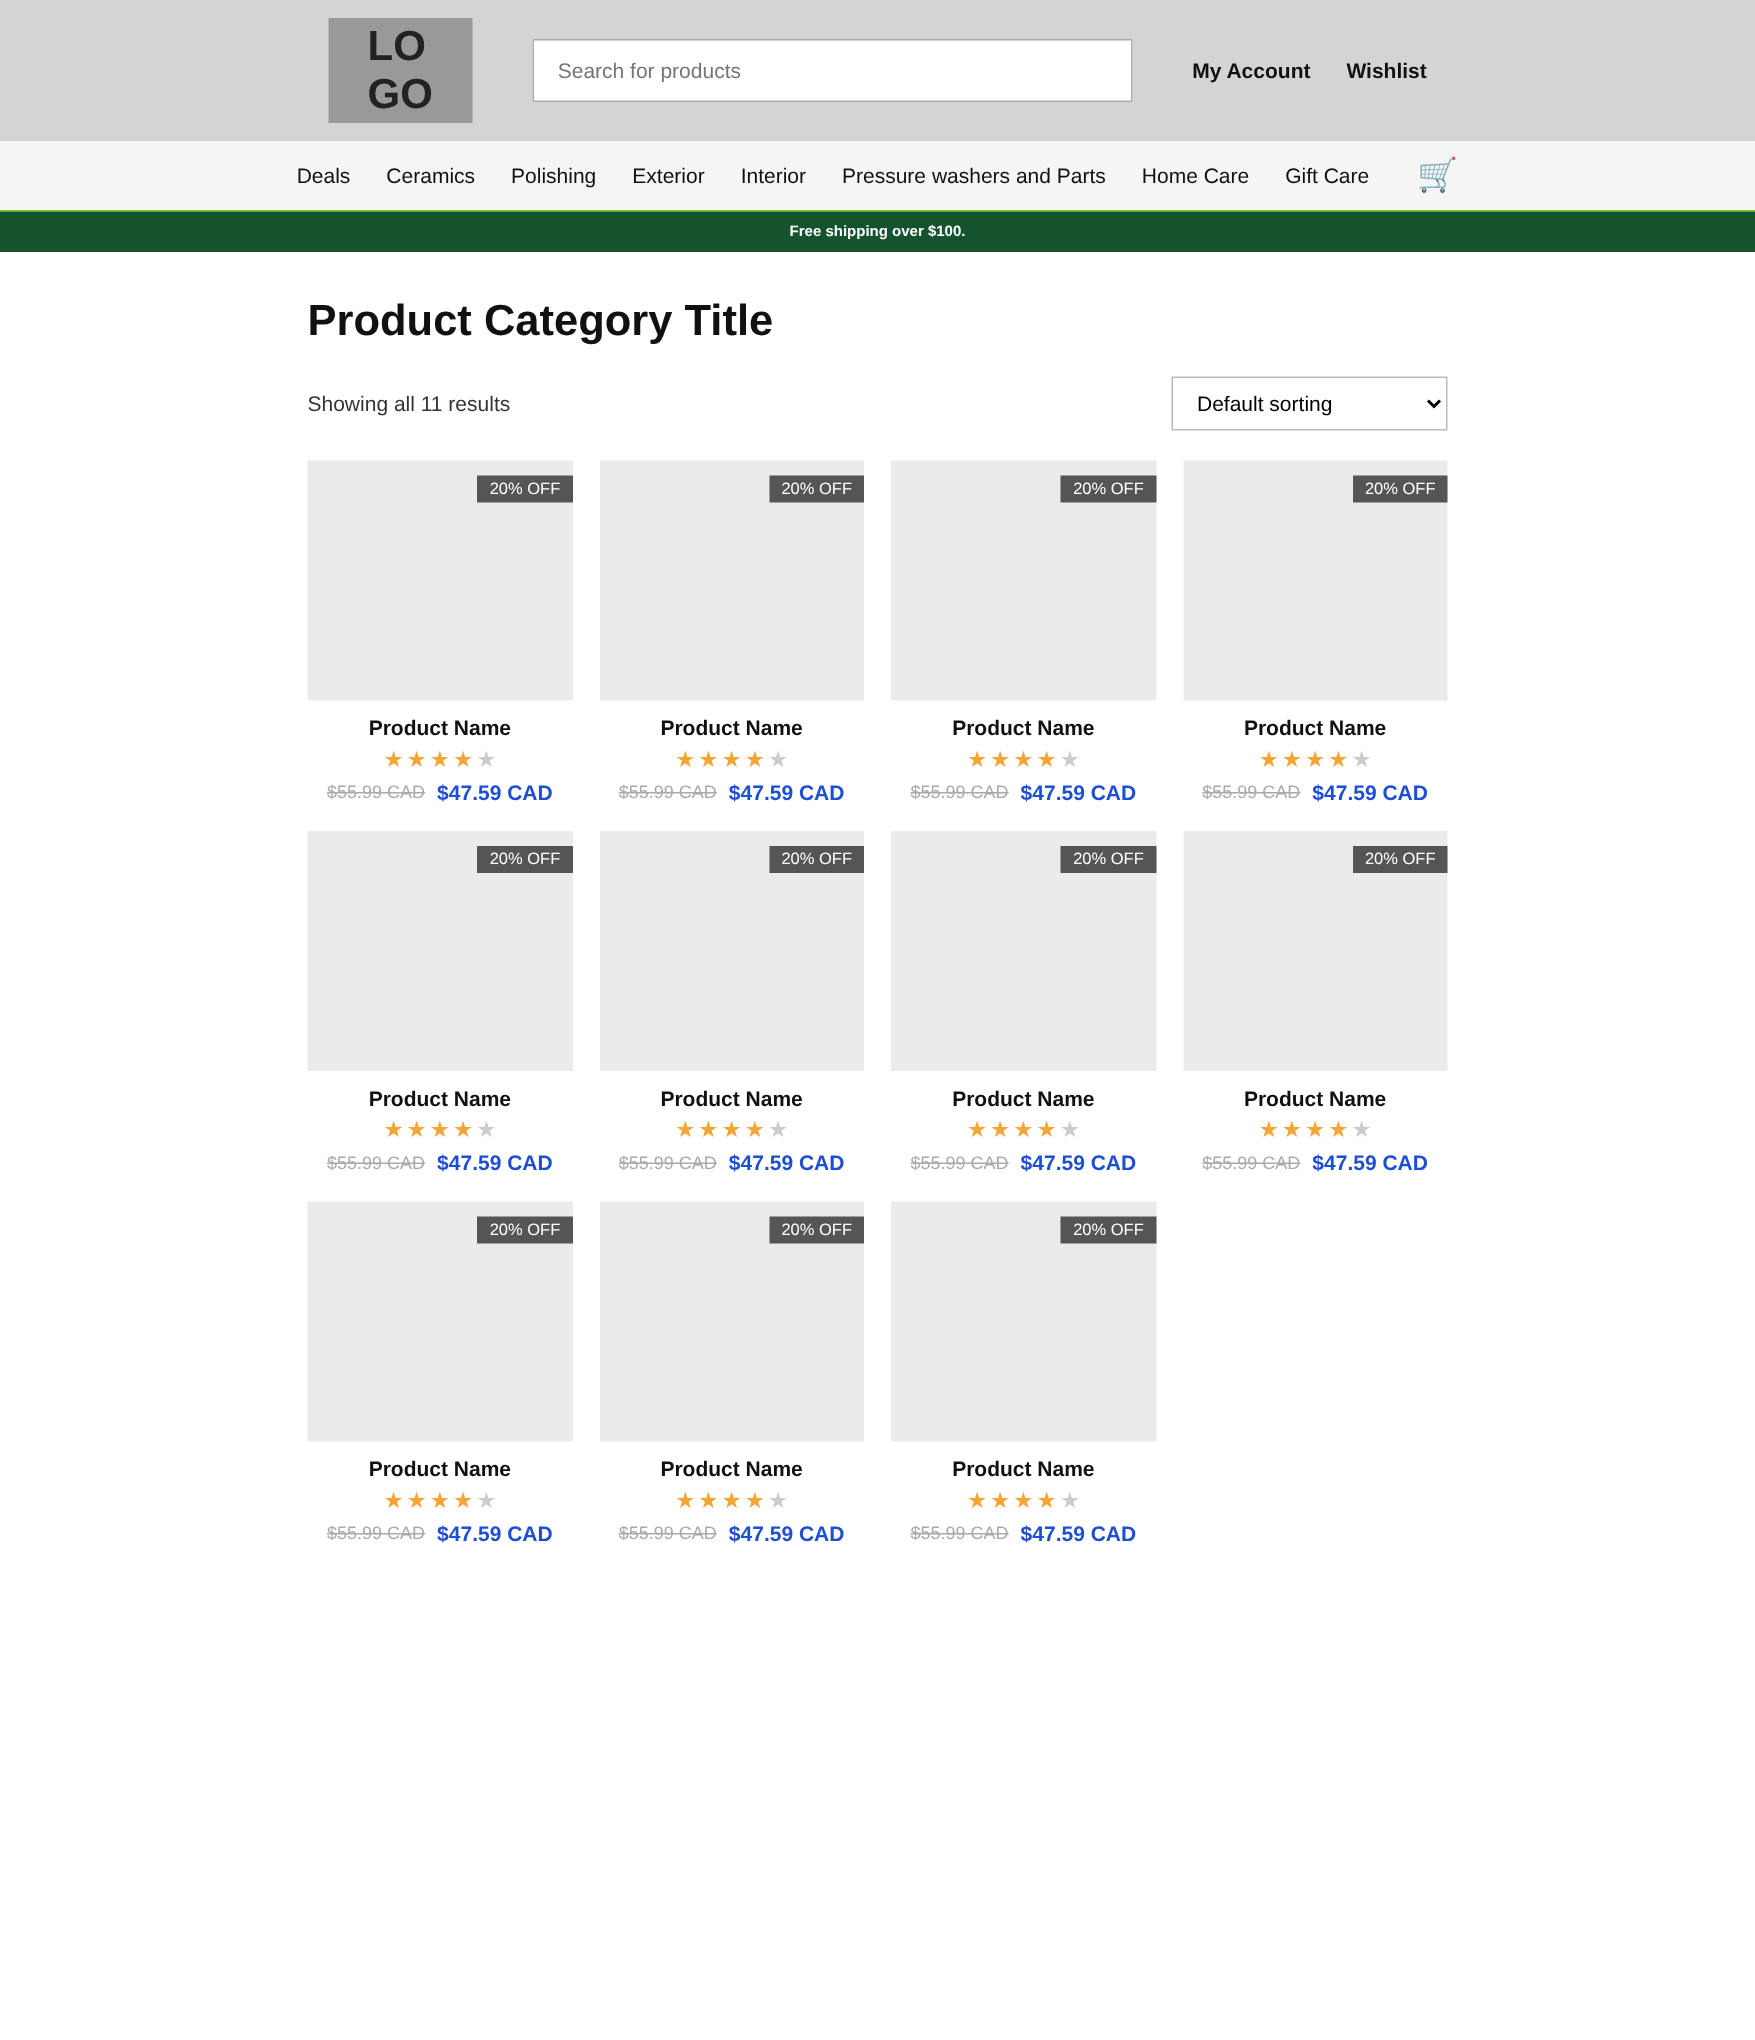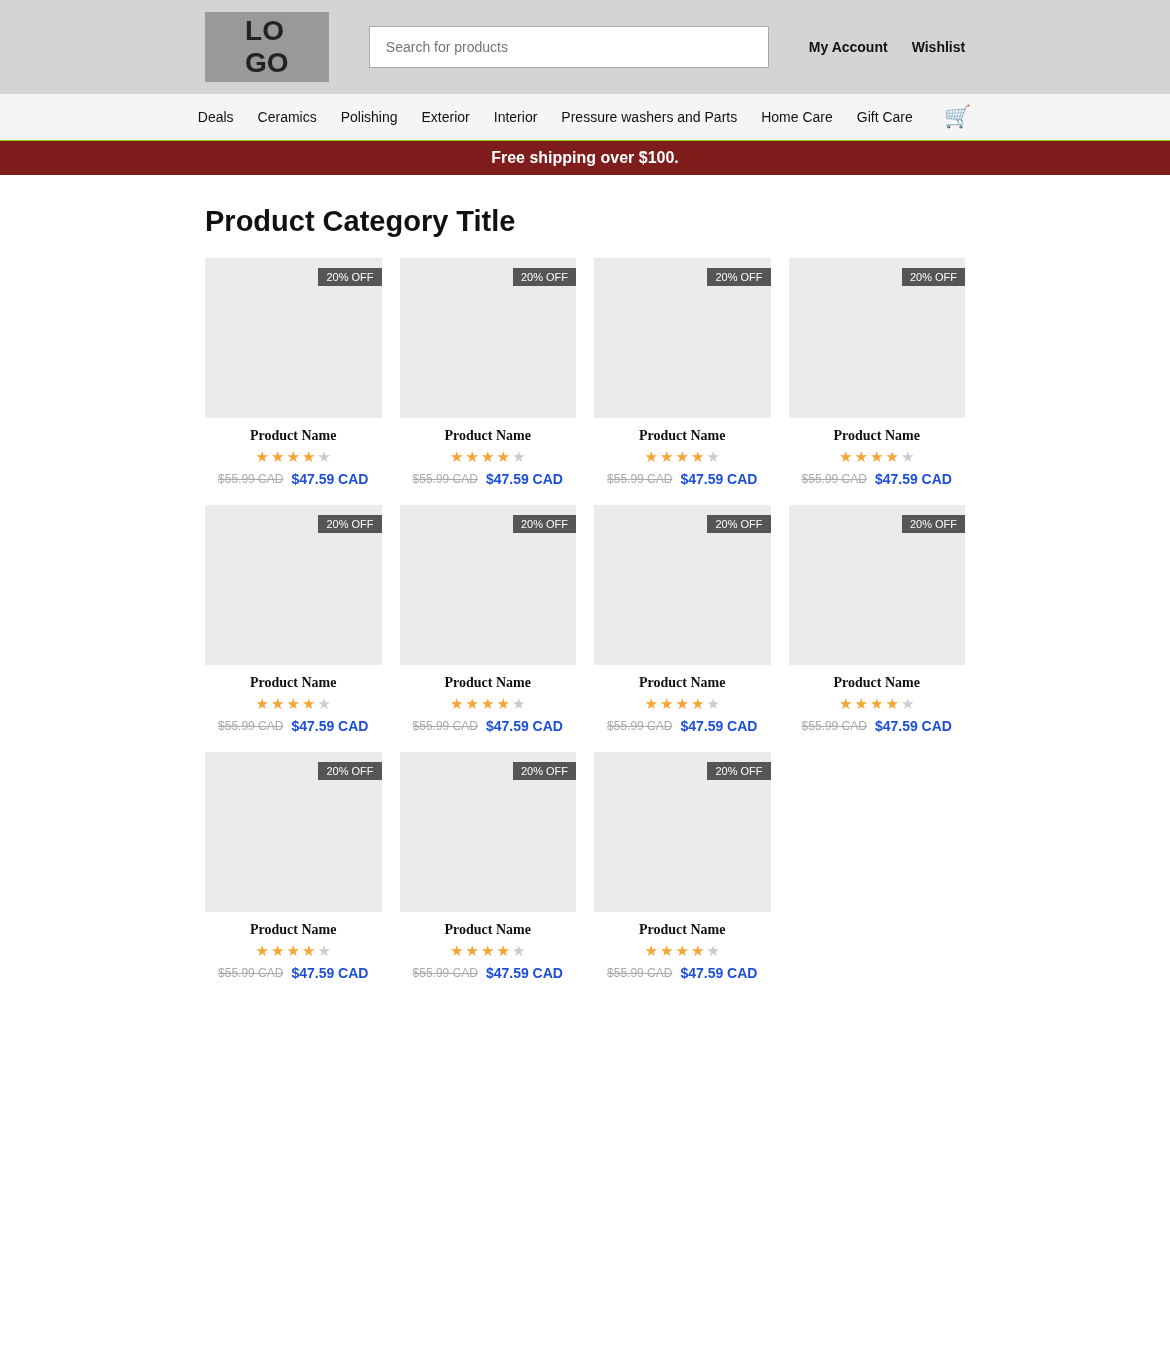--- a/index.html
+++ b/index.html
@@ -9,21 +9,21 @@
     .top-header {
       background: #d4d4d4;
       display: flex;
       align-items: center;
       justify-content: center;
       padding: 12px 40px;
       gap: 40px;
     }
     .logo-box {
       background: #999;
-      width: 124px;
+      width: 96px;
       height: 70px;
       display: flex;
       align-items: center;
       justify-content: center;
       font-size: 28px;
       font-weight: 900;
       color: #222;
       flex-shrink: 0;
     }
     .search-bar {
@@ -70,25 +70,25 @@
       white-space: nowrap;
     }
     .cart-icon {
       font-size: 22px;
       cursor: pointer;
       margin-left: 8px;
     }
 
     
     .promo-banner {
-      background: #7f1d1d;
+      background: #14532d;
       color: #fff;
       text-align: center;
       padding: 8px;
-      font-size: 16px;
+      font-size: 10px;
       font-weight: 600;
     }
 
     
     .main-content {
       max-width: 800px;
       margin: 0 auto;
       padding: 30px 20px;
     }
 
@@ -153,21 +153,20 @@
       background: #555;
       color: #fff;
       font-size: 11px;
       font-weight: 400;
       padding: 3px 8px;
     }
     .product-name {
       font-size: 14px;
       font-weight: 700;
       margin-bottom: 4px;
-      font-family: Liberation Serif, serif;
     }
     .stars {
       display: flex;
       justify-content: center;
       gap: 2px;
       margin-bottom: 5px;
       font-size: 15px;
     }
     .star-filled { color: #f4a533; }
     .star-empty { color: #ccc; }
@@ -231,20 +230,29 @@
 
 <div class="promo-banner">
   <span>Free shipping over $100.</span>
 </div>
 
 <div class="main-content">
 
 
   <h1 class="page-title">Product Category Title</h1>
 
+  <div class="toolbar">
+    <span class="results-count">Showing all 11 results</span>
+    <select class="sort-select">
+      <option>Default sorting</option>
+      <option>Price: Low to High</option>
+      <option>Price: High to Low</option>
+      <option>Newest</option>
+    </select>
+  </div>
 
   <div class="product-grid" id="row1">
       <div class="product-card">
       <div class="product-image-wrap">
         <span class="badge">20% OFF</span>
       </div>
       <div class="product-name">Product Name</div>
       <div class="stars">
           <span class="star-filled">★</span>
           <span class="star-filled">★</span>

